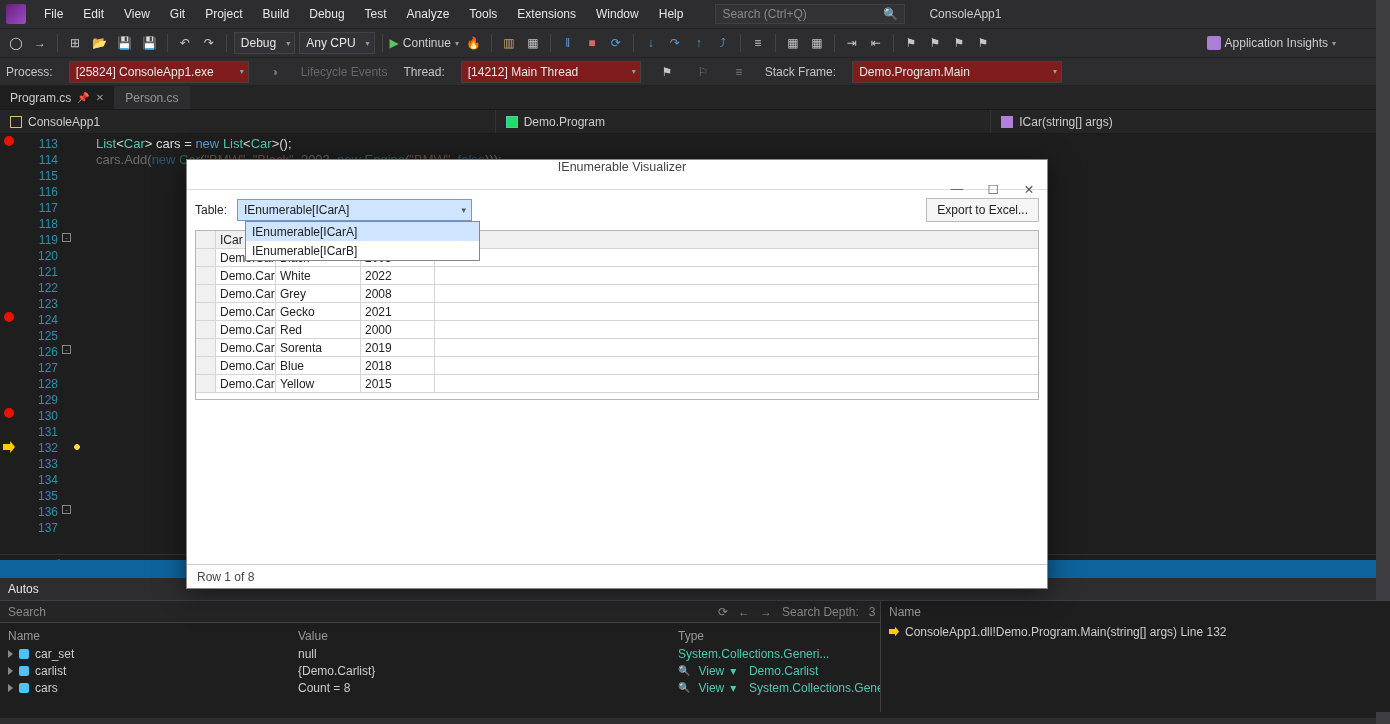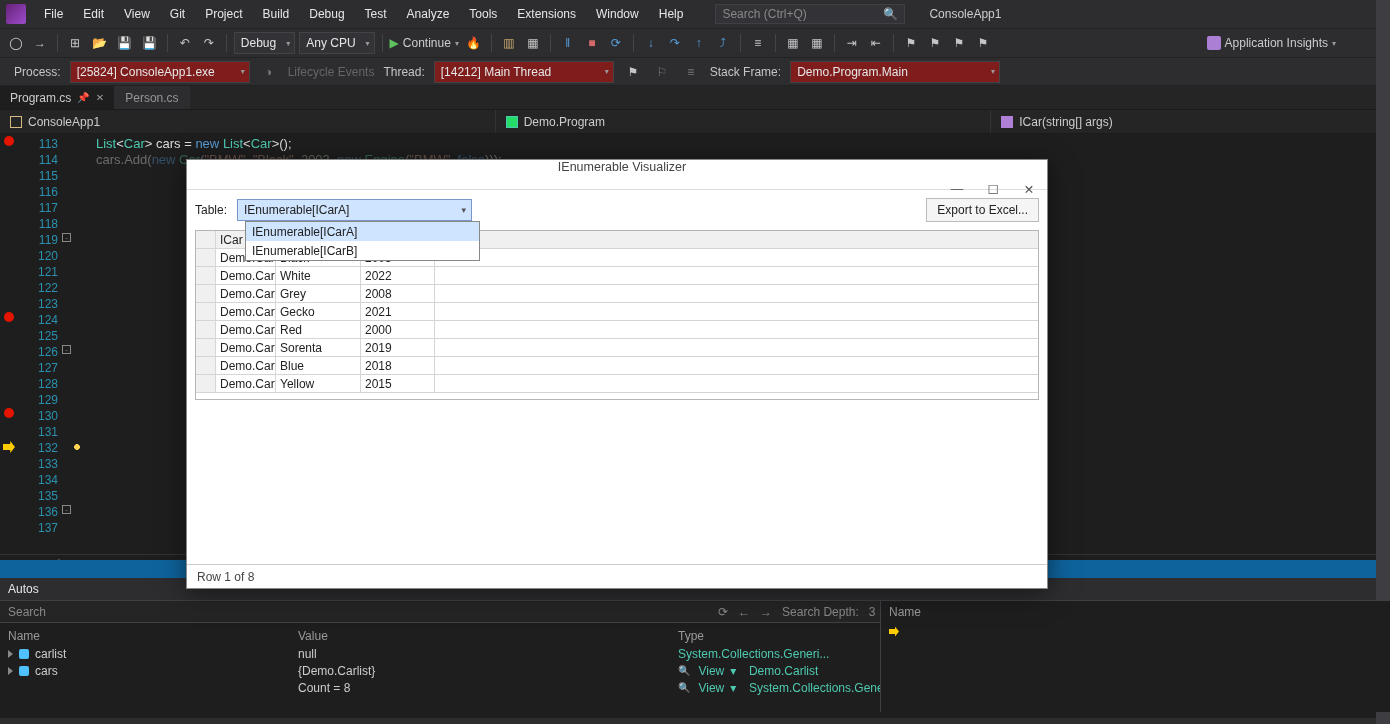--- a/index.html
+++ b/index.html
@@ -44,21 +44,21 @@
   .tb-dropdown::after { content:"▾"; position:absolute; right:4px; font-size:8px; color:#999; }
   .continue-btn { display:flex; align-items:center; gap:4px; }
   .play-glyph { color:#5ec45e; }
   .red-sq { color:#d16969; }
   .blue-arrow { color:#569cd6; }
   .appins { margin-left:auto; display:flex; align-items:center; gap:4px; margin-right:30px;}
   .appins-cube { width:14px;height:14px;background:#aa7fd4;border-radius:2px; }
   
   .debugbar {
     height:28px; background:#2d2d30; border-bottom:1px solid #222;
-    display:flex; align-items:center; padding-left:14px; gap:9px;
+    display:flex; align-items:center; padding-left:6px; gap:16px;
   }
   .debugbar label { color:#c5c5c5; }
   .debugbar .tb-dropdown { min-width:150px; background:#7f1d1d; }
   
   .doc-tabs {
     height:24px; background:#252526; display:flex; align-items:stretch;
     border-bottom:1px solid #1b1b1c;
   }
   .doc-tab {
     display:flex; align-items:center; gap:6px; padding:0 10px;
@@ -401,20 +401,25 @@
     <span>3</span>
     <span style="font-size:9px;">▾</span>
   </span>
 </div>
 <div class="autos-grid">
   <div class="autos-col name">
     <div class="autos-header-row">Name</div>
     <div class="autos-row">
         <span class="expander"></span>
         <span class="var-icon"></span>
+        <span>car_set</span>
+      </div>
+    <div class="autos-row">
+        <span class="expander"></span>
+        <span class="var-icon"></span>
         <span>carlist</span>
       </div>
     <div class="autos-row">
         <span class="expander"></span>
         <span class="var-icon"></span>
         <span>cars</span>
       </div>
   </div>
   <div class="autos-col value">
     <div class="autos-header-row">Value</div>
@@ -436,20 +441,21 @@
     <div class="autos-row"><span class="magnifier">🔍</span><span>View</span> ▾ &nbsp;<span>Demo.Carlist</span></div>
     <div class="autos-row"><span class="magnifier">🔍</span><span>View</span> ▾ &nbsp;<span>System.Collections.Generi...</span></div>
   </div>
   <div class="vscroll" style="right:0;top:0;bottom:0;position:absolute;"></div>
 </div>
 
 <div class="right-panel">
   <div class="hdr">Name</div>
   <div class="row">
     <div class="arrow"></div>
+    <span>ConsoleApp1.dll!Demo.Program.Main(string[] args) Line 132</span>
   </div>
 </div>
 
 <div class="dialog">
   <div class="dlg-title">
     <span>IEnumerable Visualizer</span>
     <div class="wbtns">
       <div class="wbtn">—</div>
       <div class="wbtn">☐</div>
       <div class="wbtn">✕</div>

